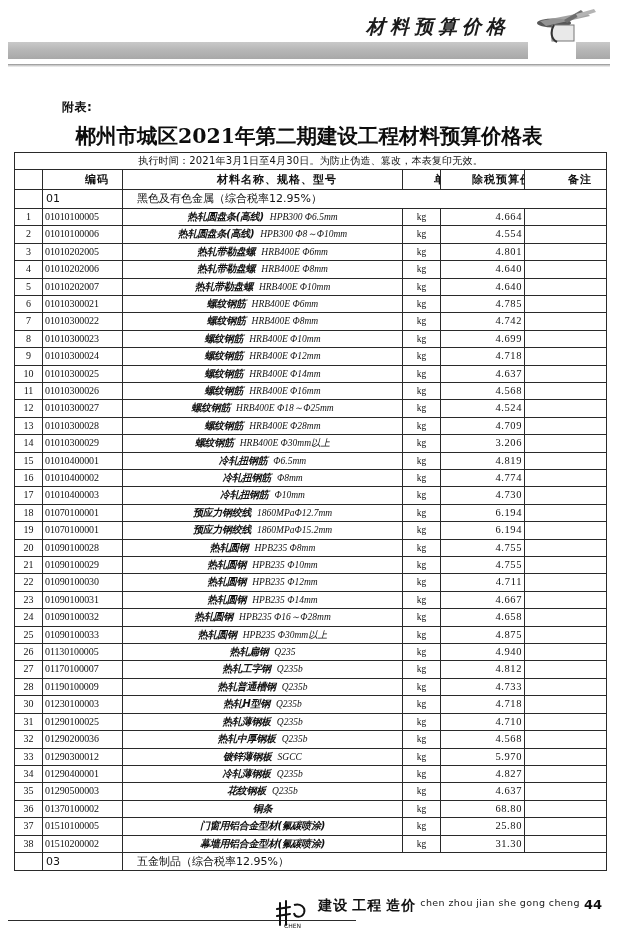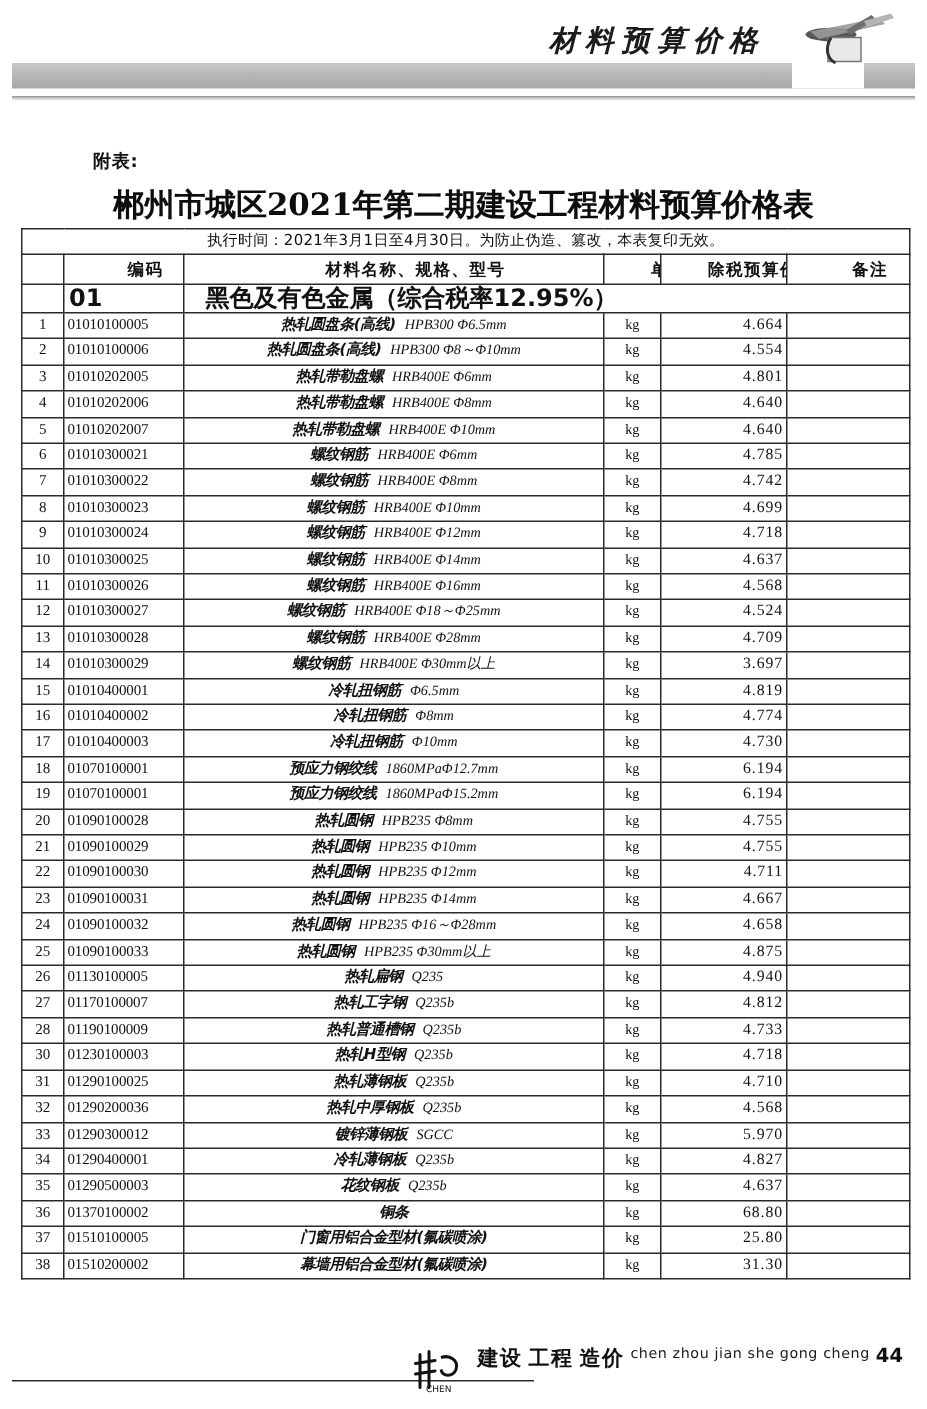--- a/index.html
+++ b/index.html
@@ -140,22 +140,22 @@
     font-weight: bold;
     font-size: 11px;
     height: 19px;
     line-height: 19px;
     letter-spacing: 1px;
     padding-left: 31px;
   }
 
   tr.group-row td {
     font-family: "DejaVu Sans", sans-serif;
-    font-weight: bold;
-    font-size: 16px;
+    font-weight: normal;
+    font-size: 11px;
     height: 17.5px;
     line-height: 17.5px;
   }
   tr.group-row td.g-seq { }
   tr.group-row td.g-code { text-align: left; padding-left: 3px; }
   tr.group-row td.g-name { text-align: left; padding-left: 14px; }
 
   td.cell-seq {
     text-align: center;
     font-family: "Liberation Serif", serif;
@@ -410,21 +410,21 @@
           <td class="cell-name"><span class="mat-cn">螺纹钢筋</span><span class="mat-spec">HRB400E  Φ28mm</span></td>
           <td class="cell-unit">kg</td>
           <td class="cell-price">4.709</td>
           <td class="cell-note"></td>
         </tr>
         <tr>
           <td class="cell-seq">14</td>
           <td class="cell-code">01010300029</td>
           <td class="cell-name"><span class="mat-cn">螺纹钢筋</span><span class="mat-spec">HRB400E  Φ30mm以上</span></td>
           <td class="cell-unit">kg</td>
-          <td class="cell-price">3.697</td>
+          <td class="cell-price">3.206</td>
           <td class="cell-note"></td>
         </tr>
         <tr>
           <td class="cell-seq">15</td>
           <td class="cell-code">01010400001</td>
           <td class="cell-name"><span class="mat-cn">冷轧扭钢筋</span><span class="mat-spec">Φ6.5mm</span></td>
           <td class="cell-unit">kg</td>
           <td class="cell-price">4.819</td>
           <td class="cell-note"></td>
         </tr>
@@ -596,20 +596,25 @@
           <td class="cell-price">25.80</td>
           <td class="cell-note"></td>
         </tr>
         <tr>
           <td class="cell-seq">38</td>
           <td class="cell-code">01510200002</td>
           <td class="cell-name"><span class="mat-cn">幕墙用铝合金型材(氟碳喷涂)</span></td>
           <td class="cell-unit">kg</td>
           <td class="cell-price">31.30</td>
           <td class="cell-note"></td>
+        </tr>
+        <tr class="group-row">
+          <td class="g-seq cell-seq"></td>
+          <td class="g-code">03</td>
+          <td class="g-name" colspan="4">五金制品（综合税率12.95%）</td>
         </tr>
       </tbody>
   </table>
 </div>
 
 <div class="footer">
   <div class="footer-rule"></div>
   <div class="footer-brand">
     <div class="brand-mark">
       <svg width="40" height="32" viewBox="0 0 40 32">

